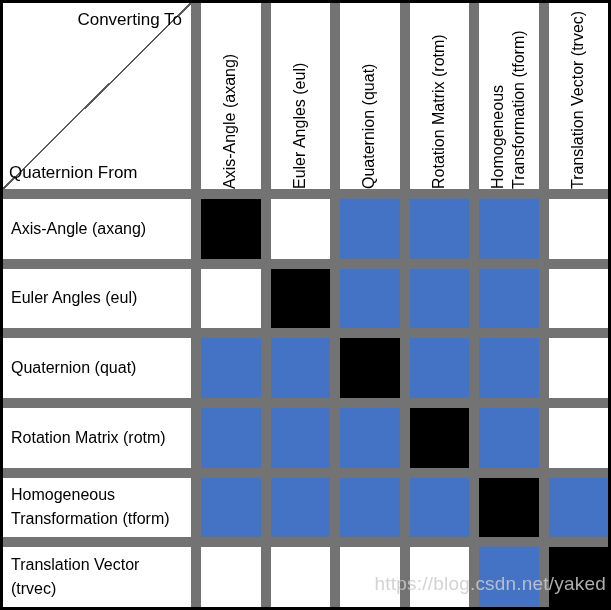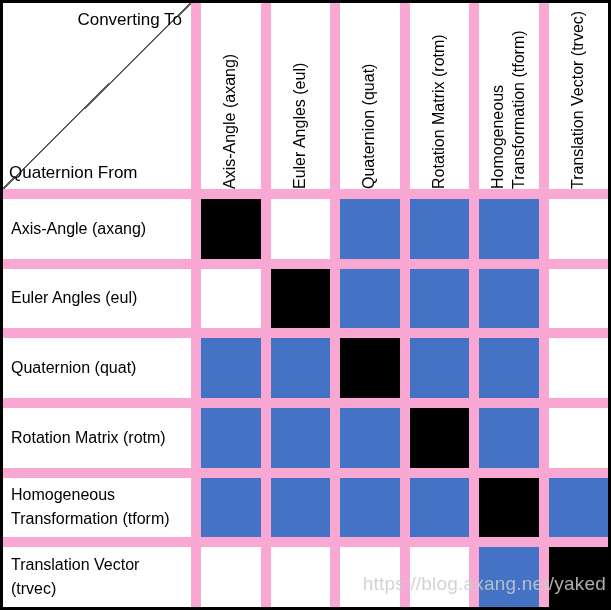--- a/index.html
+++ b/index.html
@@ -11,21 +11,21 @@
     font-family: "Liberation Sans", sans-serif;
     color: #000;
     overflow: hidden;
   }
   .grid {
     position: absolute;
     left: 0; top: 0;
     width: 605px;
     height: 604px;
     border: 3px solid #000;
-    background: #f9a8d4;           
+    background: #737373;           
     display: grid;
     grid-template-columns: 188px repeat(6, 1fr);
     grid-template-rows: 186px repeat(6, 1fr);
     gap: 10px;
   }
   .corner {
     position: relative;
     background-color: #fff;
     background-image: linear-gradient(to bottom right,
       transparent calc(50% - 0.8px),
@@ -142,14 +142,14 @@
       <div class="cell" style="background: rgb(0, 0, 0);"></div>
       <div class="cell" style="background: rgb(68, 114, 196);"></div>
       <div class="rowlabel">Translation Vector (trvec)</div>
       <div class="cell" style="background: rgb(255, 255, 255);"></div>
       <div class="cell" style="background: rgb(255, 255, 255);"></div>
       <div class="cell" style="background: rgb(255, 255, 255);"></div>
       <div class="cell" style="background: rgb(255, 255, 255);"></div>
       <div class="cell" style="background: rgb(68, 114, 196);"></div>
       <div class="cell" style="background: rgb(0, 0, 0);"></div>
     </div>
-  <div class="watermark">https://blog.axang.net/yaked</div>
+  <div class="watermark">https://blog.csdn.net/yaked</div>
 </div>
 
 </body></html>

